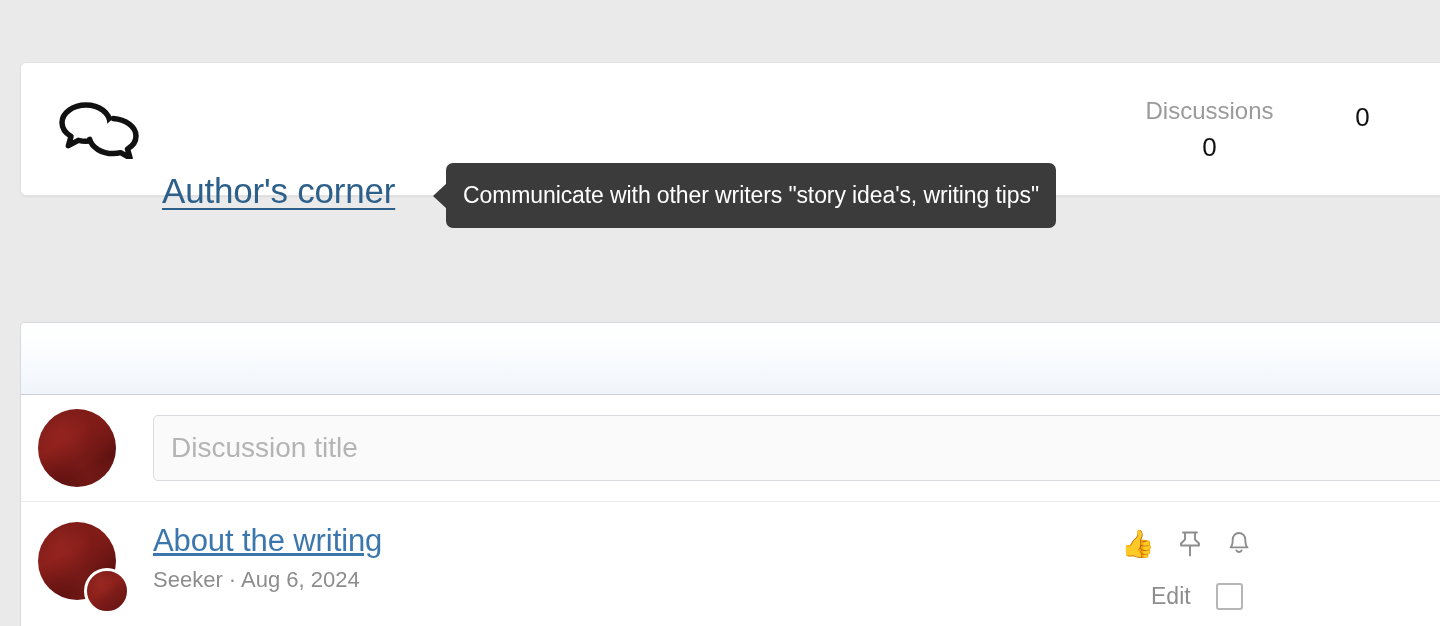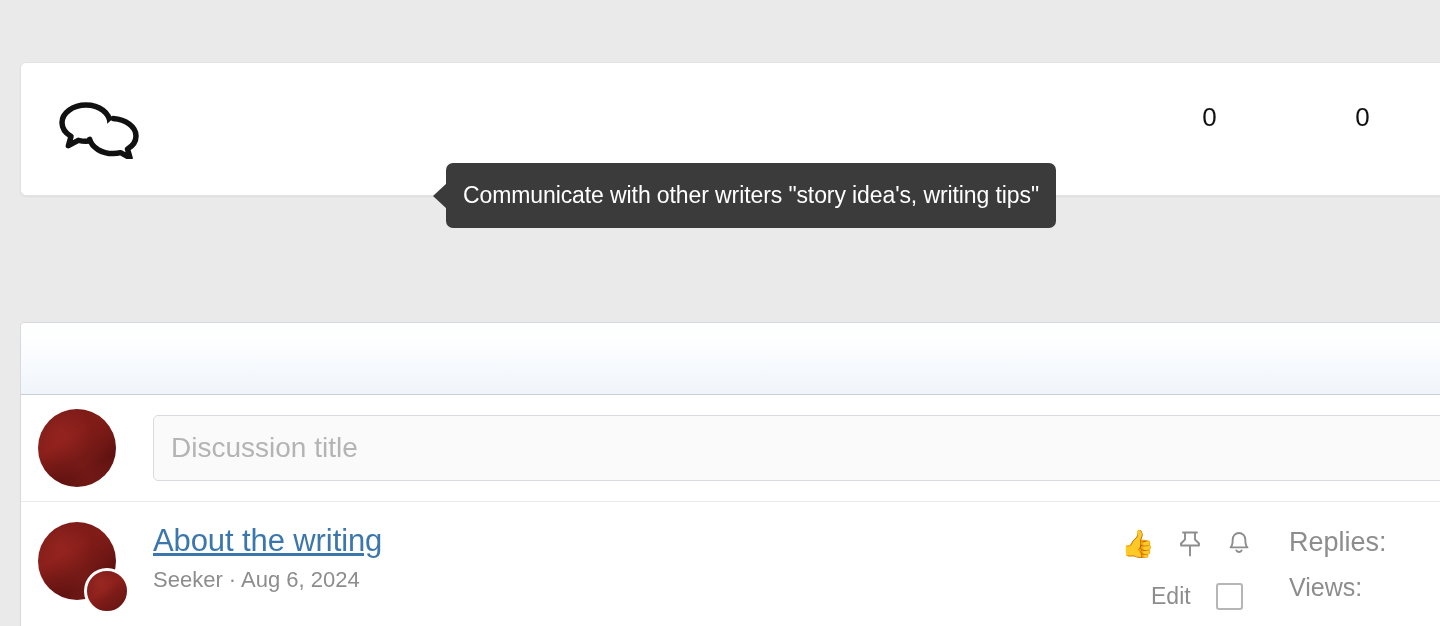--- a/index.html
+++ b/index.html
@@ -284,28 +284,30 @@
 
 <div class="forum-card">
 
   <div class="forum-icon">
     <svg width="84" height="58" viewBox="0 0 84 58" fill="none">
       <path d="M28 4C14.8 4 4 11.9 4 21.6c0 5.6 3.5 10.6 9 13.8l-2.6 9.3 9.9-5.4c2.4 .6 5 1 7.7 1 13.2 0 24-7.9 24-17.6C52 11.9 41.2 4 28 4z" stroke="#111" stroke-width="5.5" stroke-linejoin="round" fill="#fff"></path>
       <path d="M55 17.4c13 .9 23 8.4 23 17.5 0 5.3-3.3 10-8.5 13.1l2.5 8.8-9.4-5.1c-2.3 .6-4.8 .9-7.4 .9-11.6 0-21.3-6.1-23.5-14.2" stroke="#111" stroke-width="5.5" stroke-linejoin="round" stroke-linecap="round" fill="#fff"></path>
     </svg>
   </div>
 
+  <a class="forum-title-link" href="#">Author's corner</a>
 
   <div class="tooltip">
     <span class="tooltip-arrow"></span>
     <span class="tooltip-text">Communicate with other writers "story idea's, writing tips"</span>
   </div>
 
   <div class="stats">
     <div class="stat">
+      <div class="stat-label">Discussions</div>
       <div class="stat-value">0</div>
     </div>
     <div class="stat">
       <div class="stat-value">0</div>
     </div>
   </div>
 </div>
 
 <div class="panel">
 
@@ -345,19 +347,15 @@
           </svg>
         </span>
       </div>
 
       <div class="edit-row">
         <span class="edit-label">Edit</span>
         <span class="checkbox"></span>
       </div>
     </div>
 
-    <div class="disc-counts">
-      <div class="count-line">Replies:</div>
-      <div class="count-line views">Views:</div>
-    </div>
 
   </div>
 </div>
 
 </body></html>

